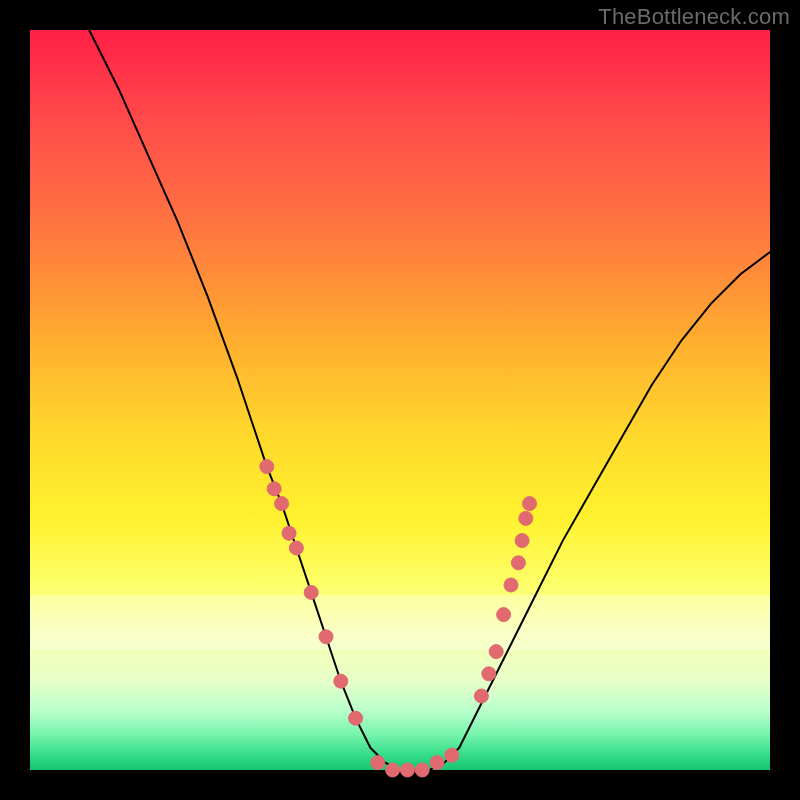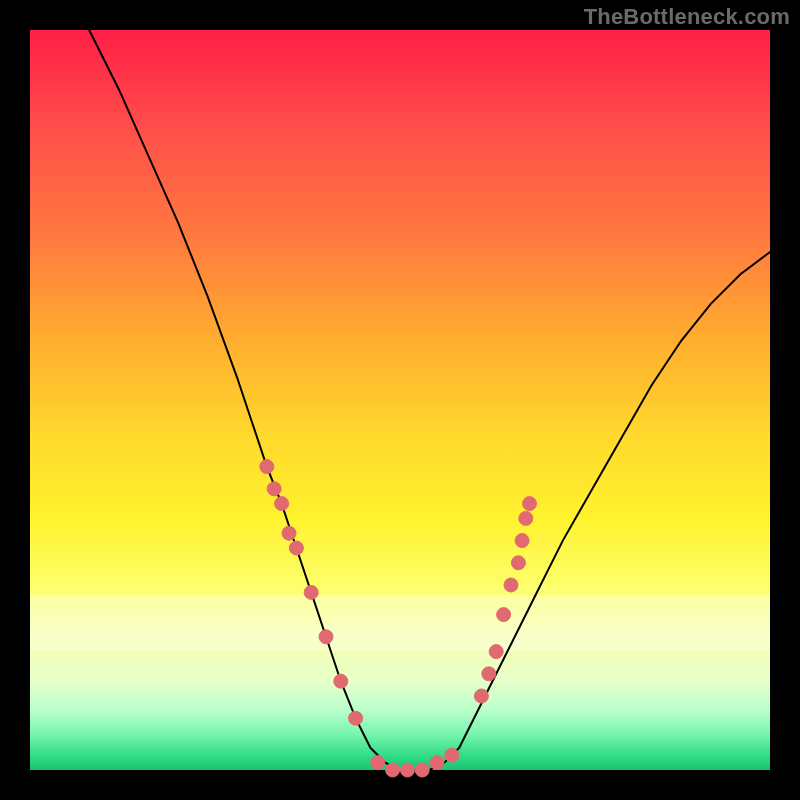--- a/index.html
+++ b/index.html
@@ -44,21 +44,21 @@
     width: 740px;
     background: rgba(255,255,255,0.30);
   }
   .band1 { top: 595px; height: 55px; }
   .watermark {
     position: absolute;
     top: 4px;
     right: 10px;
     color: #6a6a6a;
     font-size: 22px;
-    font-weight: 700;
+    font-weight: 400;
     letter-spacing: 0.2px;
     user-select: none;
   }
   svg.overlay {
     position: absolute;
     left: 30px;
     top: 30px;
     width: 740px;
     height: 740px;
     overflow: visible;

